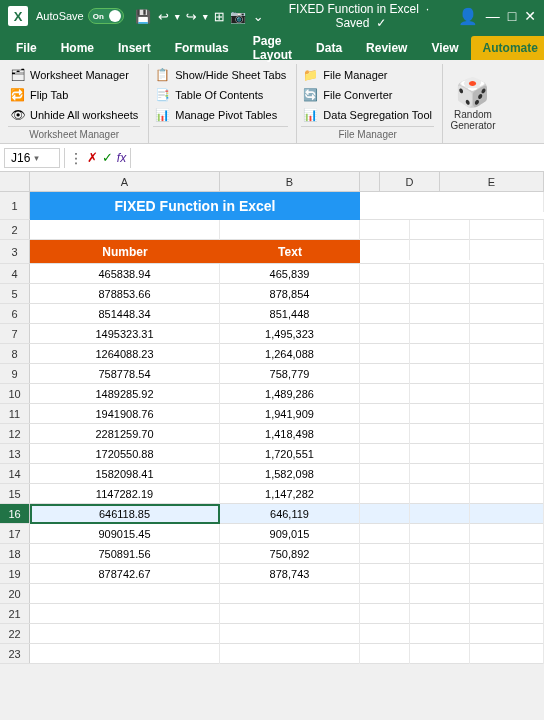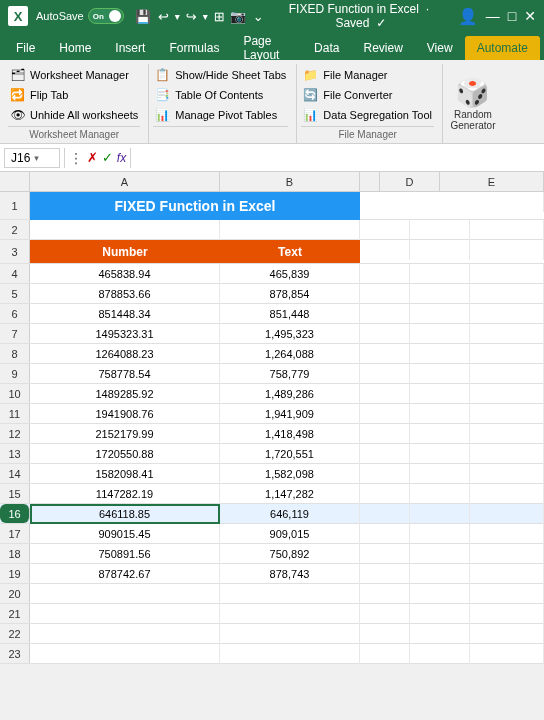--- a/index.html
+++ b/index.html
@@ -87,20 +87,21 @@
     }
     .ribbon-tab {
       color: white;
       padding: 4px 12px;
       font-size: 12px;
       cursor: pointer;
       border-radius: 3px 3px 0 0;
       height: 24px;
       display: flex;
       align-items: center;
+      font-weight: bold;
     }
     .ribbon-tab.active {
       background: #eab308;
       color: #217346;
     }
 
     
     .ribbon {
       background: #f0f0f0;
       border-bottom: 1px solid #d0d0d0;
@@ -251,21 +252,20 @@
       display: flex;
       align-items: center;
       justify-content: center;
       font-size: 11px;
       color: #333;
       background: #f0f0f0;
     }
     .spreadsheet-row.selected .row-num {
       background: #217346;
       color: white;
-      border-radius: 6px;
     }
     .cell {
       border-right: 1px solid #e8e8e8;
       display: flex;
       align-items: center;
       font-size: 11px;
       padding: 0 4px;
       height: 20px;
     }
     .cell-a { width: 190px; justify-content: center; }
@@ -535,21 +535,21 @@
     <div class="spreadsheet-row">
       <div class="row-num">11</div>
       <div class="cell cell-a">1941908.76</div>
       <div class="cell cell-b">1,941,909</div>
       <div class="cell cell-c"></div>
         <div class="cell cell-d"></div>
         <div class="cell cell-e"></div>
     </div>
     <div class="spreadsheet-row">
       <div class="row-num">12</div>
-      <div class="cell cell-a">2152179.99</div>
+      <div class="cell cell-a">2281259.70</div>
       <div class="cell cell-b">1,418,498</div>
       <div class="cell cell-c"></div>
         <div class="cell cell-d"></div>
         <div class="cell cell-e"></div>
     </div>
     <div class="spreadsheet-row">
       <div class="row-num">13</div>
       <div class="cell cell-a">1720550.88</div>
       <div class="cell cell-b">1,720,551</div>
       <div class="cell cell-c"></div>

